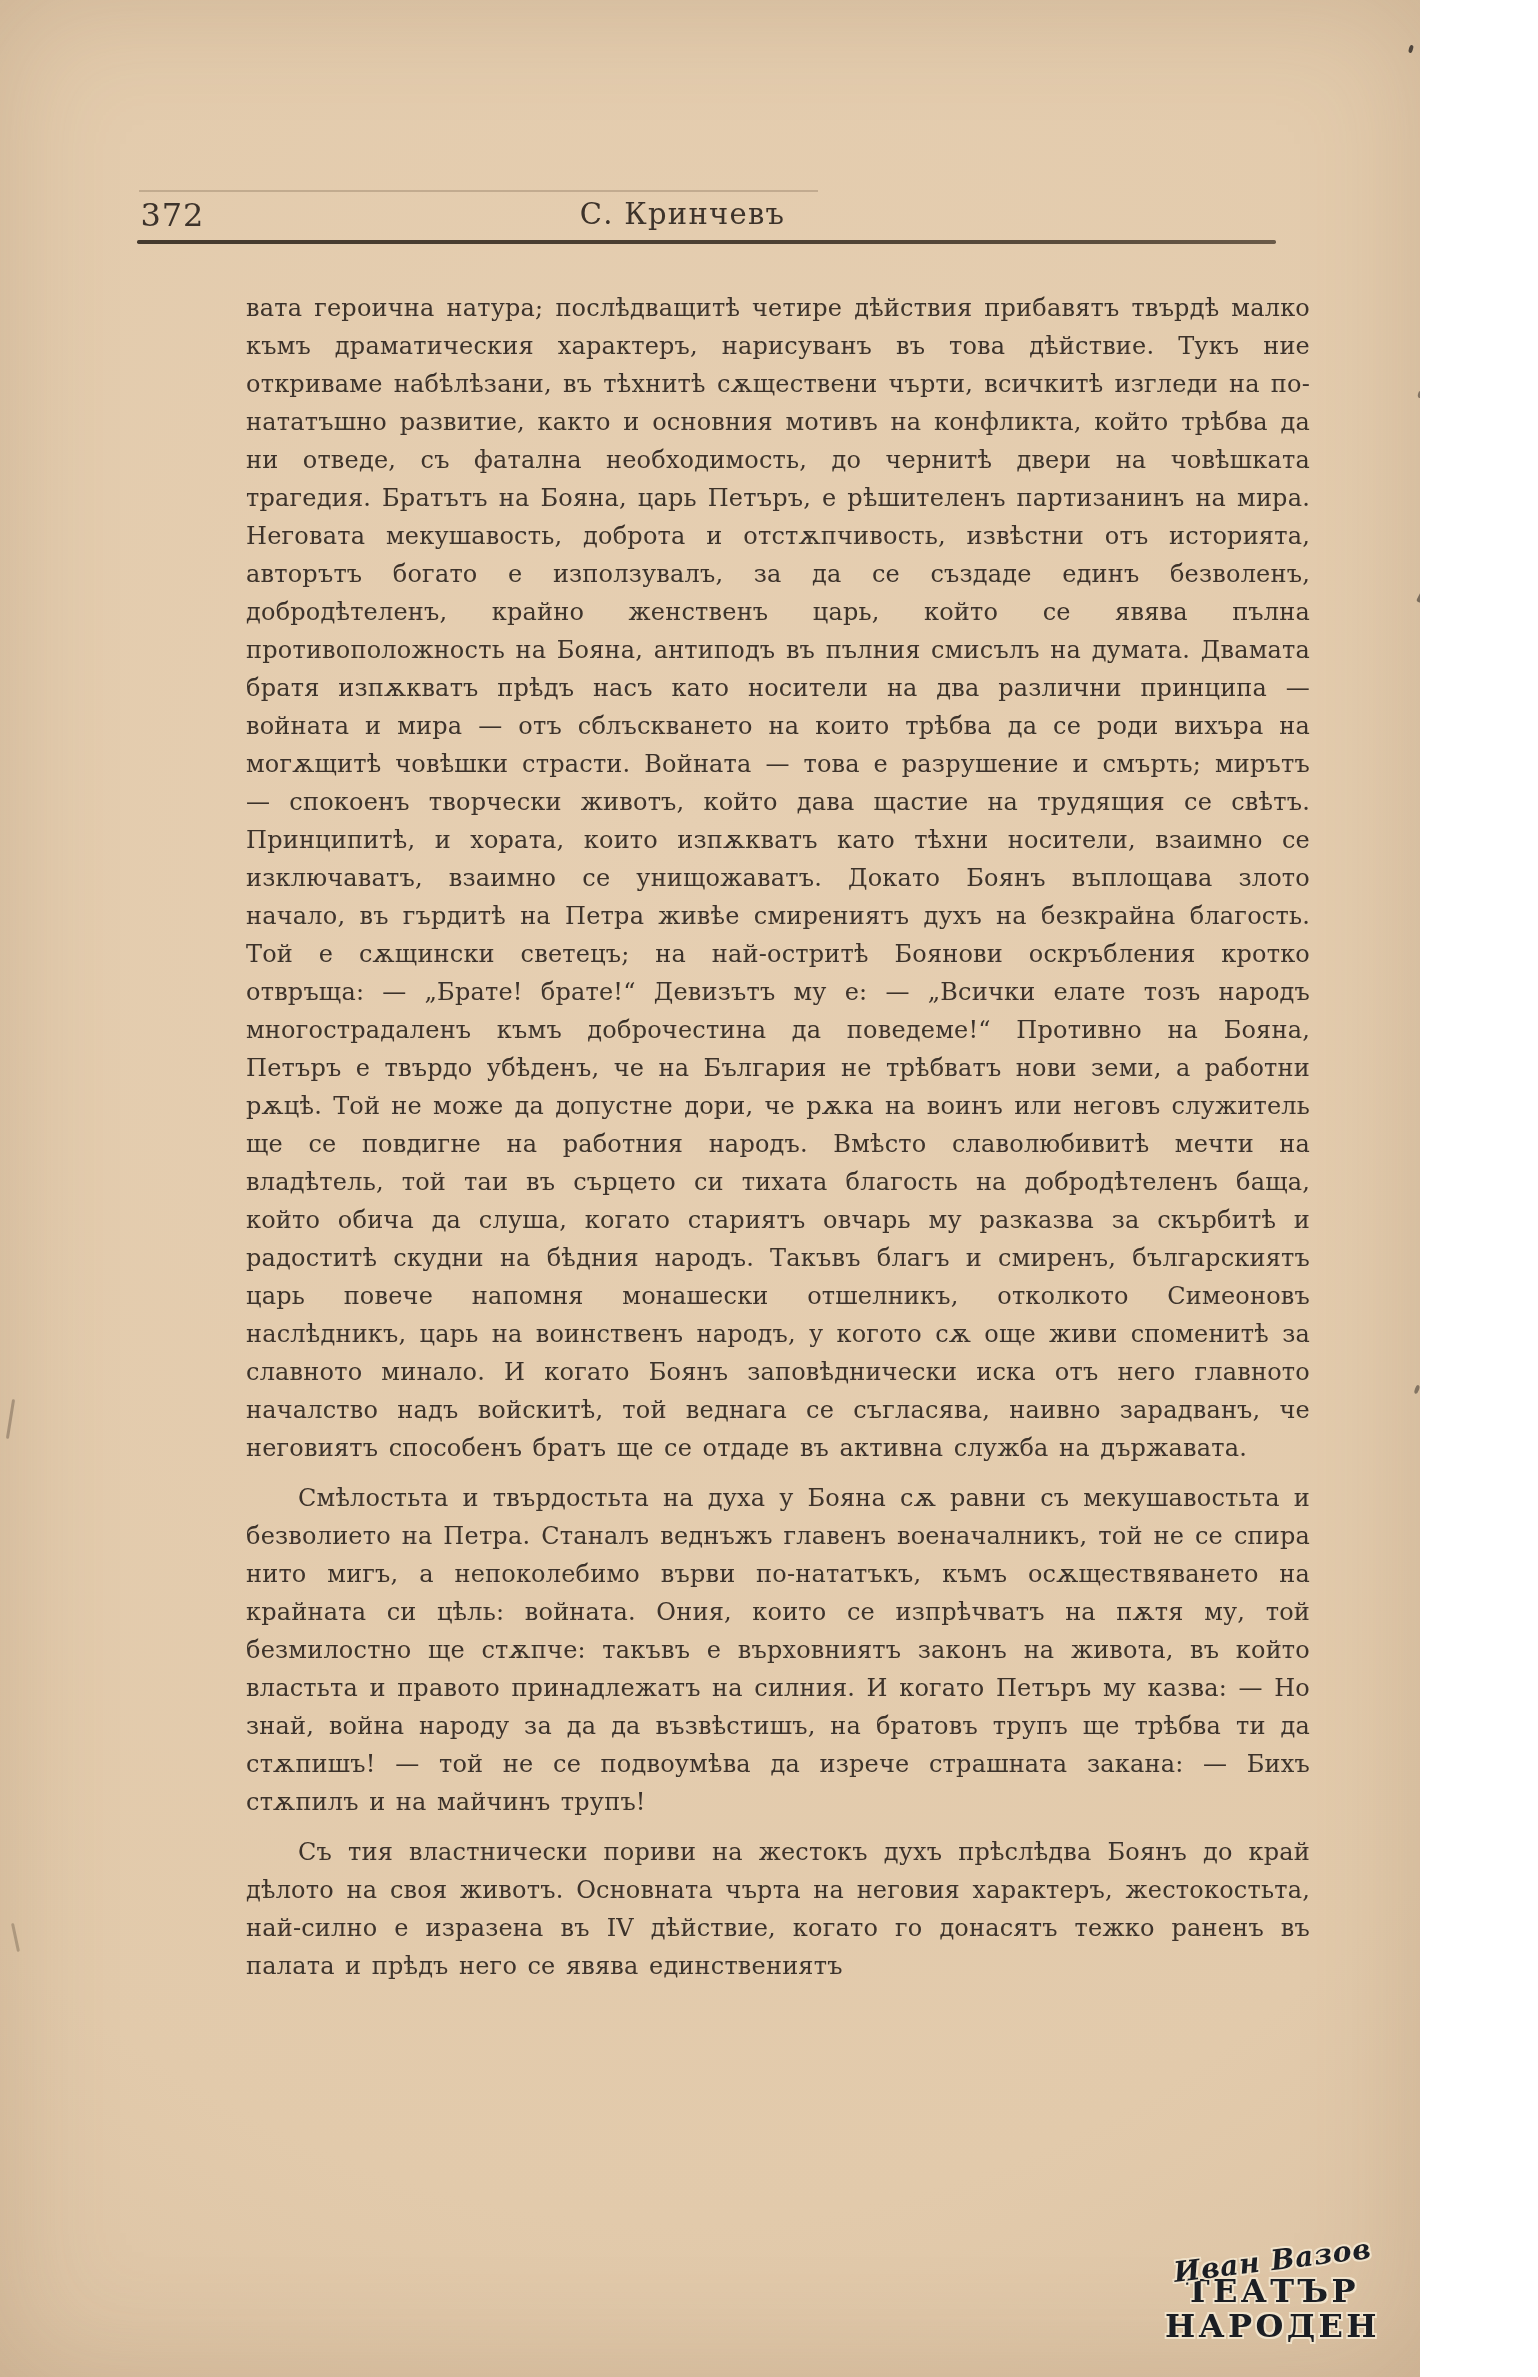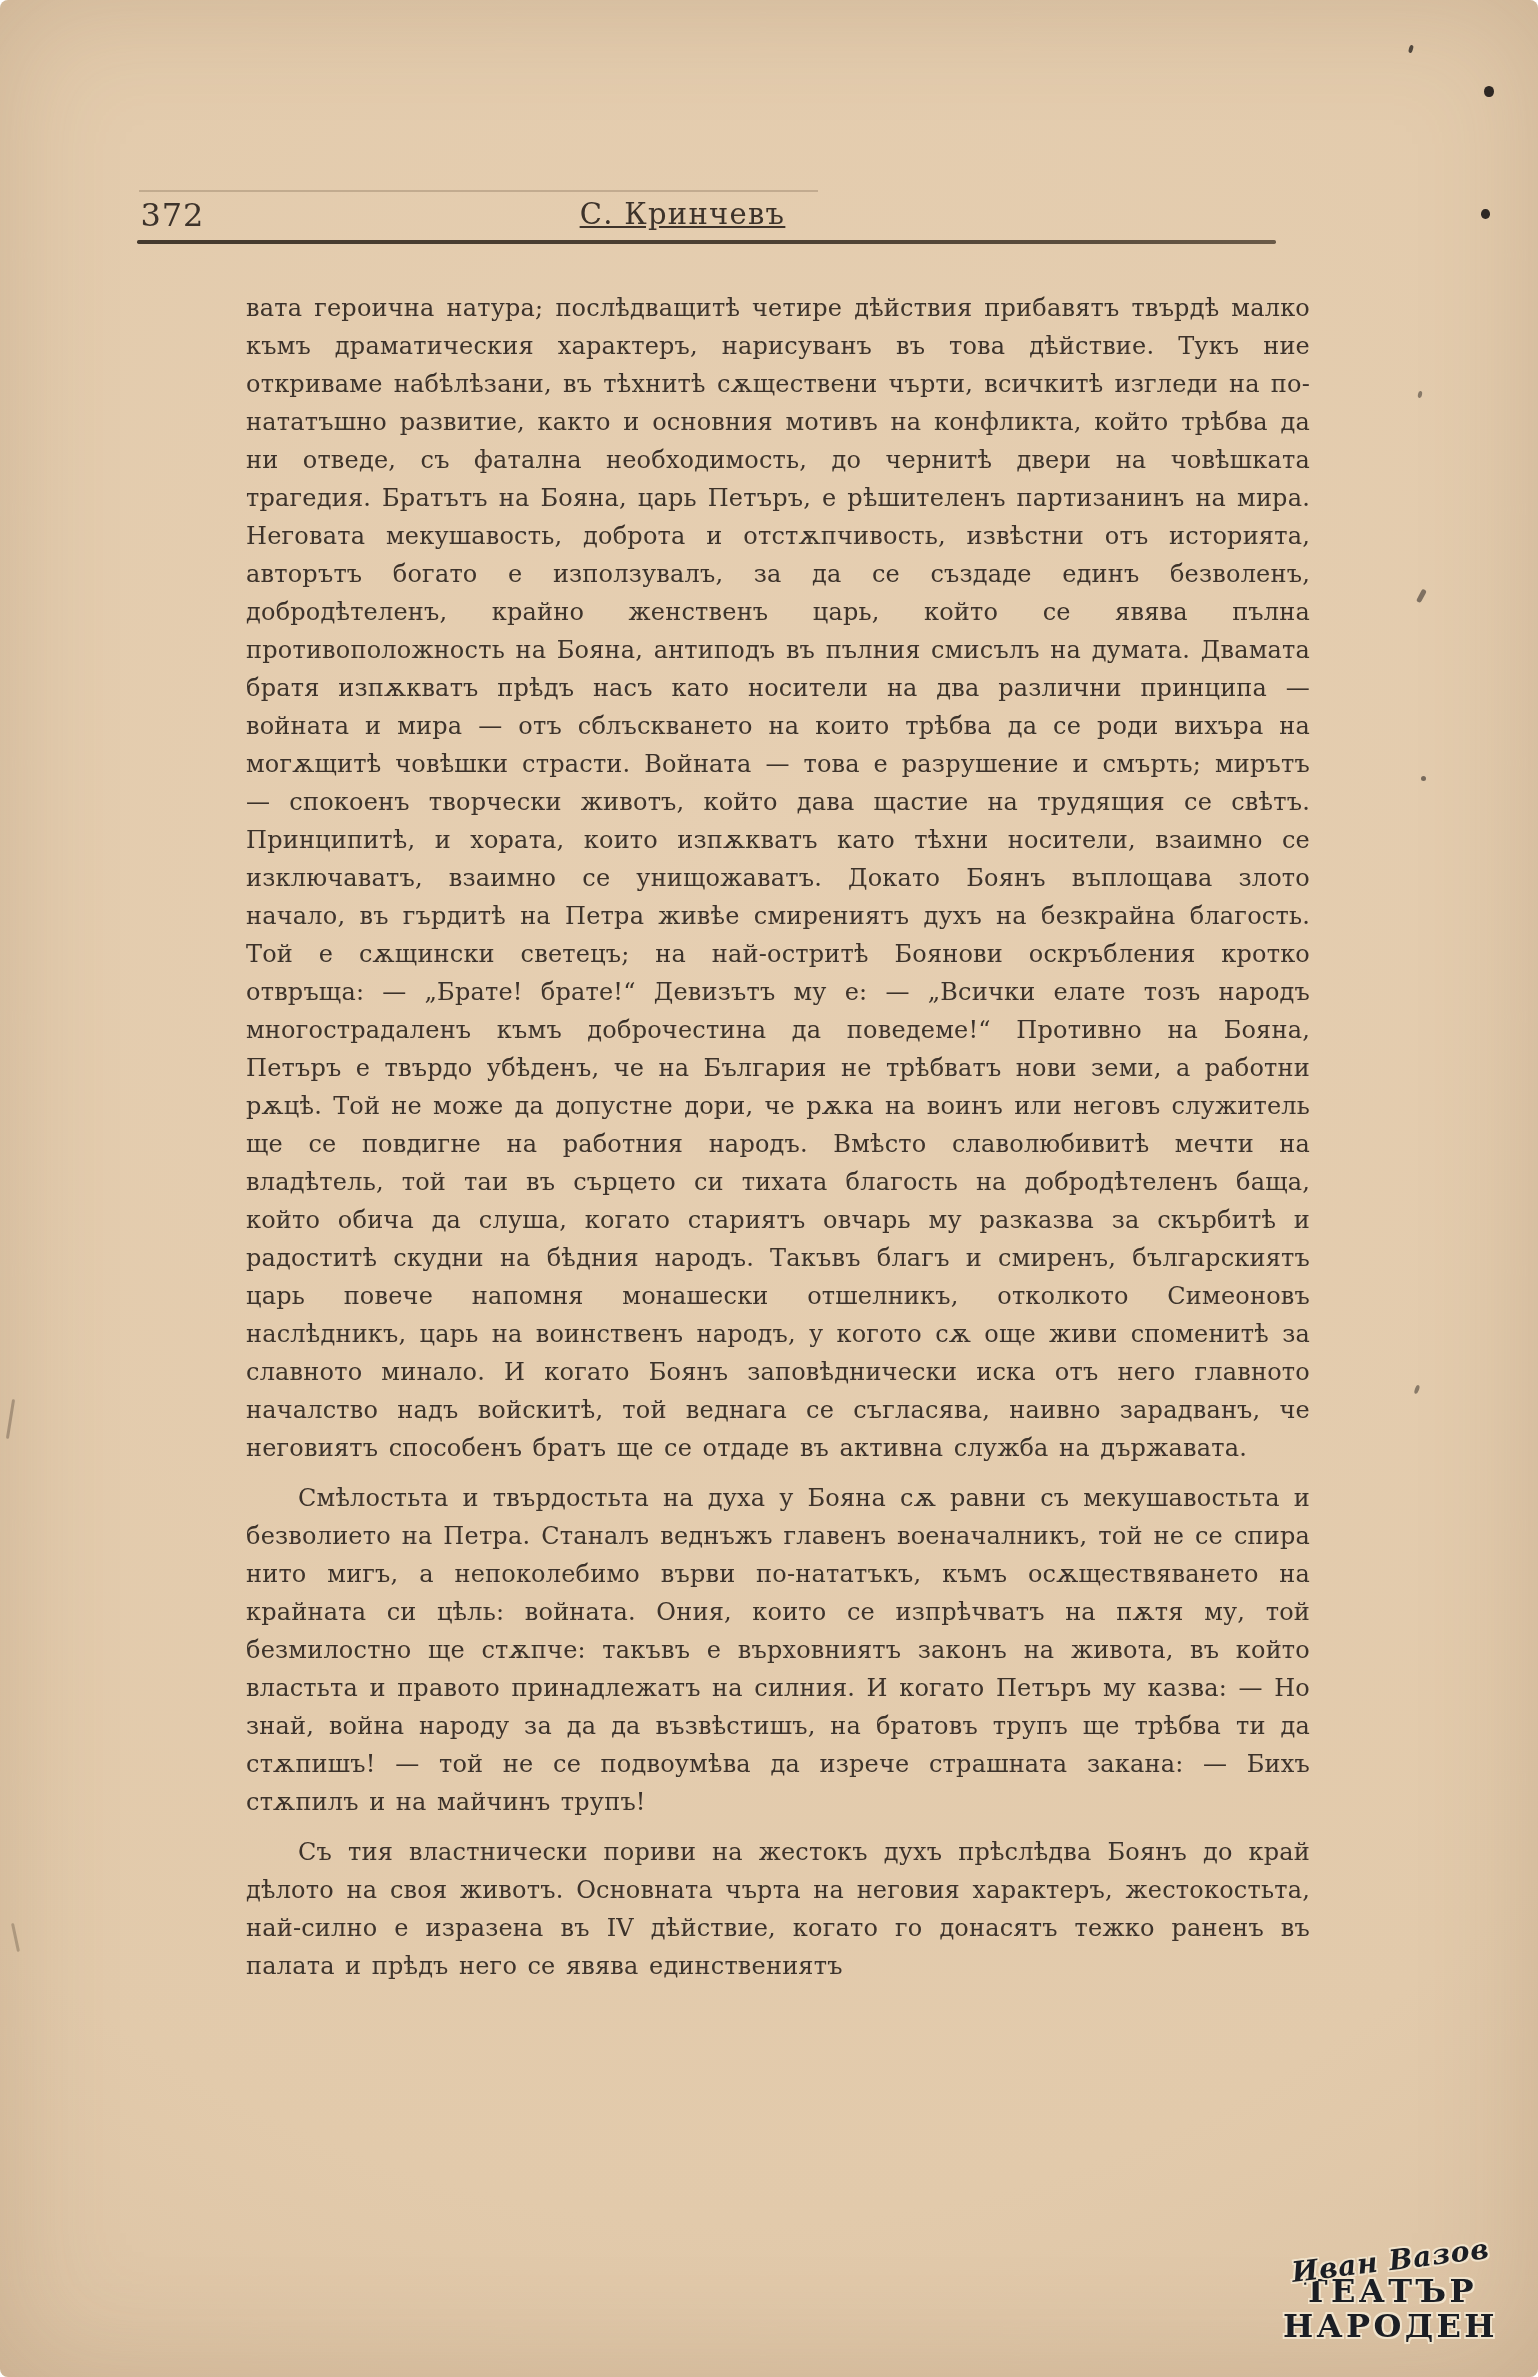--- a/index.html
+++ b/index.html
@@ -1,32 +1,31 @@
 <!DOCTYPE html>
 <html lang="bg" style="--paper: #e6cfb2; --ink: #3d332b; --logo: #1b1e24;font-size:13.7px"><head>
 <meta charset="utf-8">
 <style>
   html,body { margin:0; padding:0; }
   :root { --paper:#e6cfb2; --ink:#3d332b; --logo:#1b1e24; }
 
   .page {
     position:relative;
-    width:1538px; height:2377px;
+    width:1420px; height:2377px;
     background: radial-gradient(120% 90% at 48% 35%, var(--paper) 0%, #e2caab 65%, #d8be9f 100%);
     box-shadow: inset 0 0 120px rgba(125,92,58,.22);
     font-family:"DejaVu Serif","DejaVu Sans",serif;
     color:var(--ink);
     overflow:hidden;
-    border-radius:8px;
   }
 
   
   .running-head { position:absolute; top:194px; left:137px; width:1091px; height:43px; }
   .page-num { position:absolute; left:3.4px; top:1.7px; font-size:32px; letter-spacing:0.9px; }
-  .running-title { position:absolute; left:0; right:0; top:3.4px; text-align:center; font-size:29px; letter-spacing:1.3px;text-decoration:underline; }
+  .running-title { position:absolute; left:0; right:0; top:3.4px; text-align:center; font-size:29px; letter-spacing:1.3px; }
   .thin-rule { position:absolute; top:190px; left:139px; width:679px; height:1.7px; background:rgba(92,72,50,.25); }
   .heavy-rule { position:absolute; top:240px; left:137px; width:1139px; height:4.3px;
     background:linear-gradient(90deg,#453a2e 0%, #4c4033 55%, #5c4e3e 85%, #6a5a48 100%);
     border-radius:1.7px; }
 
   
   .text-block {
     position:absolute; top:289px; left:246px; width:1064px;
     font-size:24px; line-height:38px;
     text-align:justify; letter-spacing:0.2px; word-spacing:2.6px;

